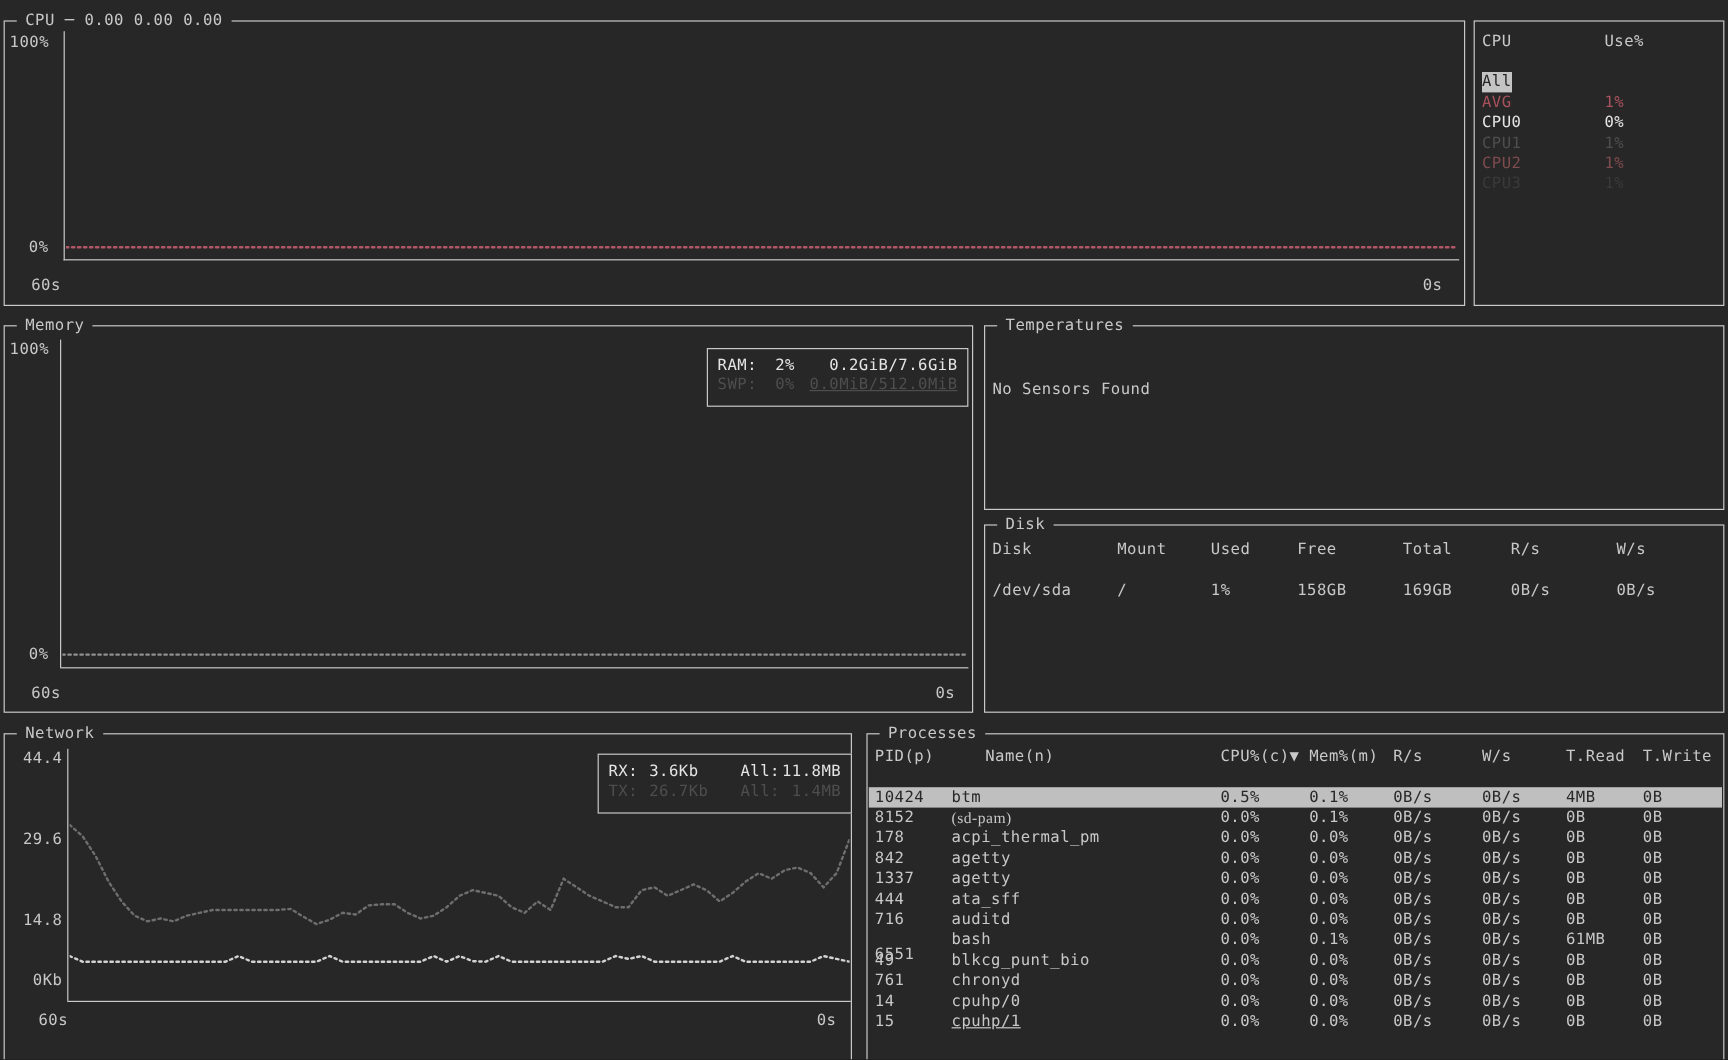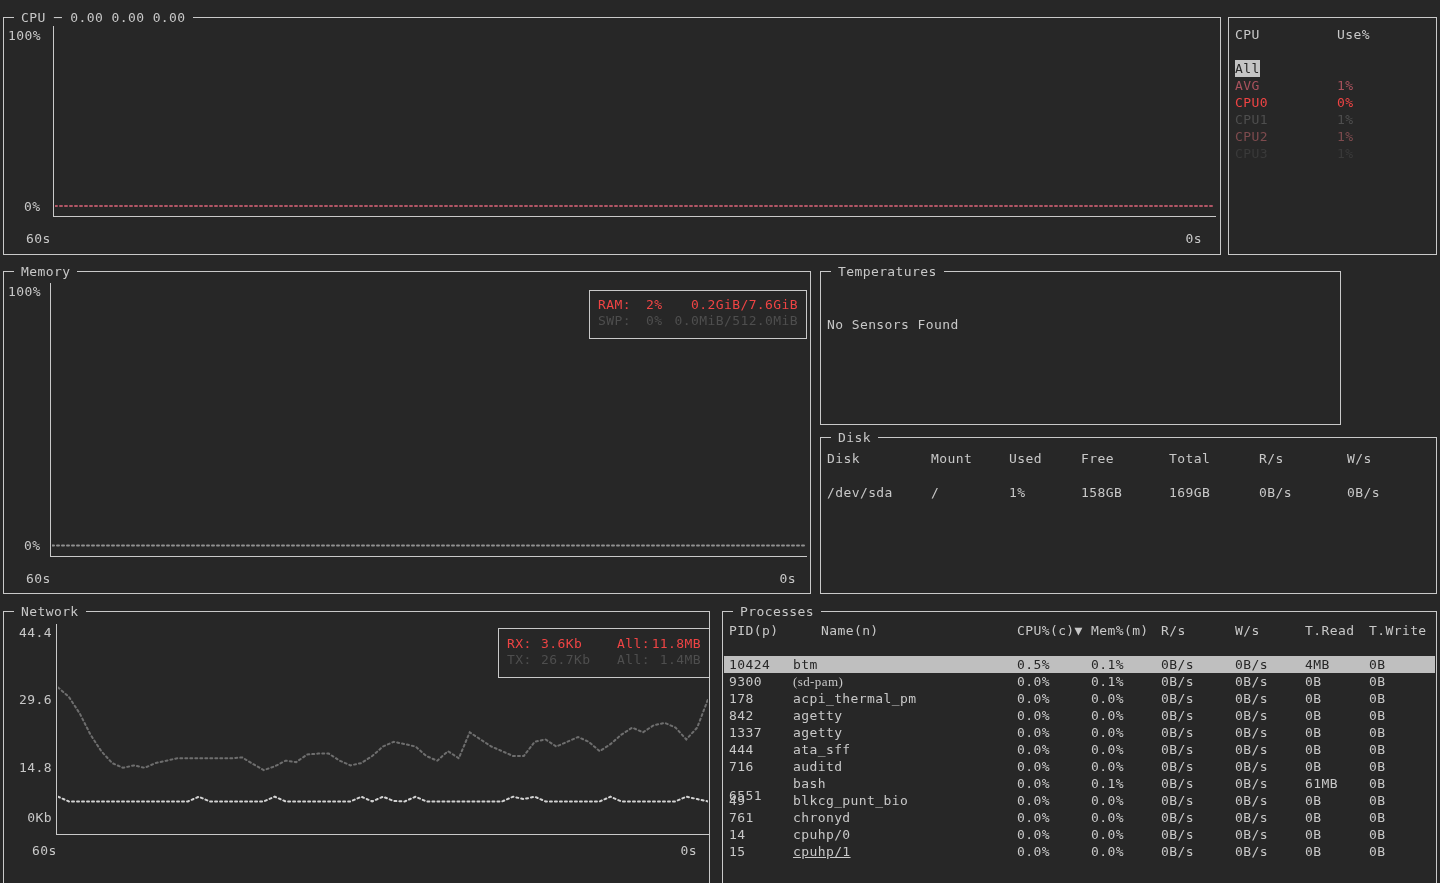--- a/index.html
+++ b/index.html
@@ -18,21 +18,21 @@
   }
   .abs { position:absolute; white-space:pre; line-height:17px; }
   .right-al { text-align:right; }
   .axis-v { position:absolute; width:1px; background:#c9c9c9; }
   .axis-h { position:absolute; height:1px; background:#c9c9c9; }
   svg.chart { position:absolute; display:block; }
   .legend-box { position:absolute; border:1px solid #c9c9c9; background:#272727; }
   .legend-row { position:relative; height:16px; line-height:16px; }
   
   .c-red { color:#a8525d; }
-  .c-bright { color:#ef4444; }
+  .c-bright { color:#e5e5e5; }
   .c-dim { color:#4e4e4e; }
   .c-dim-red { color:#7e4b4e; }
   .c-faint { color:#3a3a3a; }
   .c-highlight .cell-label { background:#c4c4c4; color:#272727; }
   
   .trow { position:relative; height:17px; line-height:17px; }
   .trow span { position:absolute; white-space:pre; }
   .trow.selected { background:#bfbfbf; color:#272727; }
   .hdr { color:#c8c8c8; }
 </style>
@@ -103,26 +103,26 @@
     <div class="legend-box" style="left:585px; top:18px; width:218px; height:49px; padding-top:6px;">
 
     <div class="legend-row c-bright">
           <span style="position:absolute; left:8px;">RAM:</span>
           <span style="position:absolute; left:56px;">2%</span>
           <span style="position:absolute; right:8px;">0.2GiB/7.6GiB</span>
         </div>
         <div class="legend-row c-dim">
           <span style="position:absolute; left:8px;">SWP:</span>
           <span style="position:absolute; left:56px;">0%</span>
-          <span style="position:absolute; right:8px;">0.0MiB/512.0MiB</span>
-        </div>
-      </div>
-  </section>
-
-  <section class="panel" style="left:820px; top:271px; width:521px; height:154px;">
+          <span style="position:absolute; right:8px;text-decoration:underline;">0.0MiB/512.0MiB</span>
+        </div>
+      </div>
+  </section>
+
+  <section class="panel" style="left:820px; top:271px; width:617px; height:154px;">
     <span class="panel-title">Temperatures</span>
     <span class="abs" style="left:6px; top:44px;">No Sensors Found</span>
   </section>
 
   <section class="panel" style="left:820px; top:437px; width:617px; height:157px;">
     <span class="panel-title">Disk</span>
     <div class="trow hdr" style="top:12px;">
       <span style="left:6px;">Disk</span>
       <span style="left:110px;">Mount</span>
       <span style="left:188px;">Used</span>
@@ -195,21 +195,21 @@
           <span style="left:5px;">10424</span>
           <span style="left:69px;">btm</span>
           <span style="left:293px;">0.5%</span>
           <span style="left:367px;">0.1%</span>
           <span style="left:437px;">0B/s</span>
           <span style="left:511px;">0B/s</span>
           <span style="left:581px;">4MB</span>
           <span style="left:645px;">0B</span>
         </div>
         <div class="trow">
-          <span style="left:5px;">9300</span>
+          <span style="left:5px;">8152</span>
           <span style="left:69px;font-family:Liberation Serif, serif;">(sd-pam)</span>
           <span style="left:293px;">0.0%</span>
           <span style="left:367px;">0.1%</span>
           <span style="left:437px;">0B/s</span>
           <span style="left:511px;">0B/s</span>
           <span style="left:581px;">0B</span>
           <span style="left:645px;">0B</span>
         </div>
         <div class="trow">
           <span style="left:5px;">178</span>

